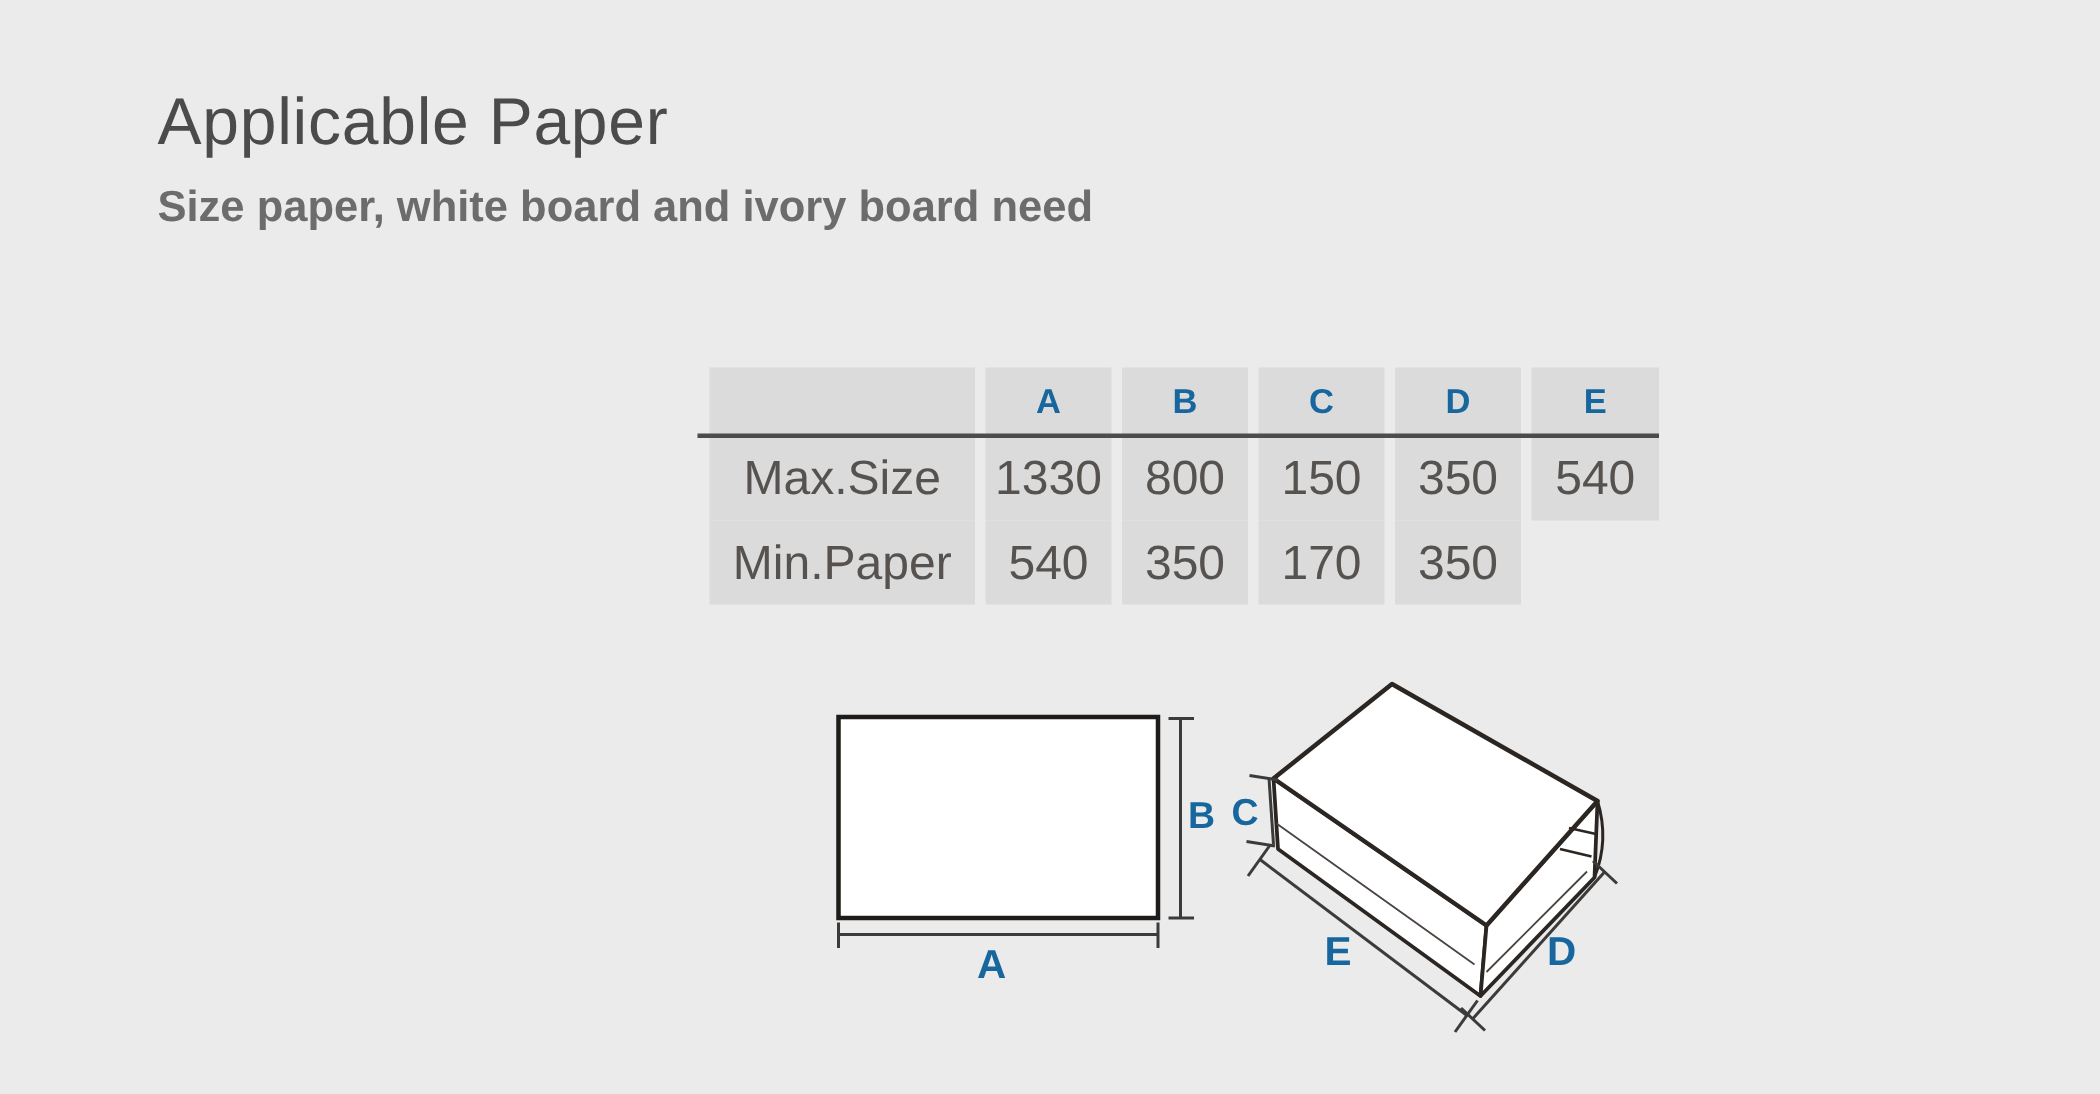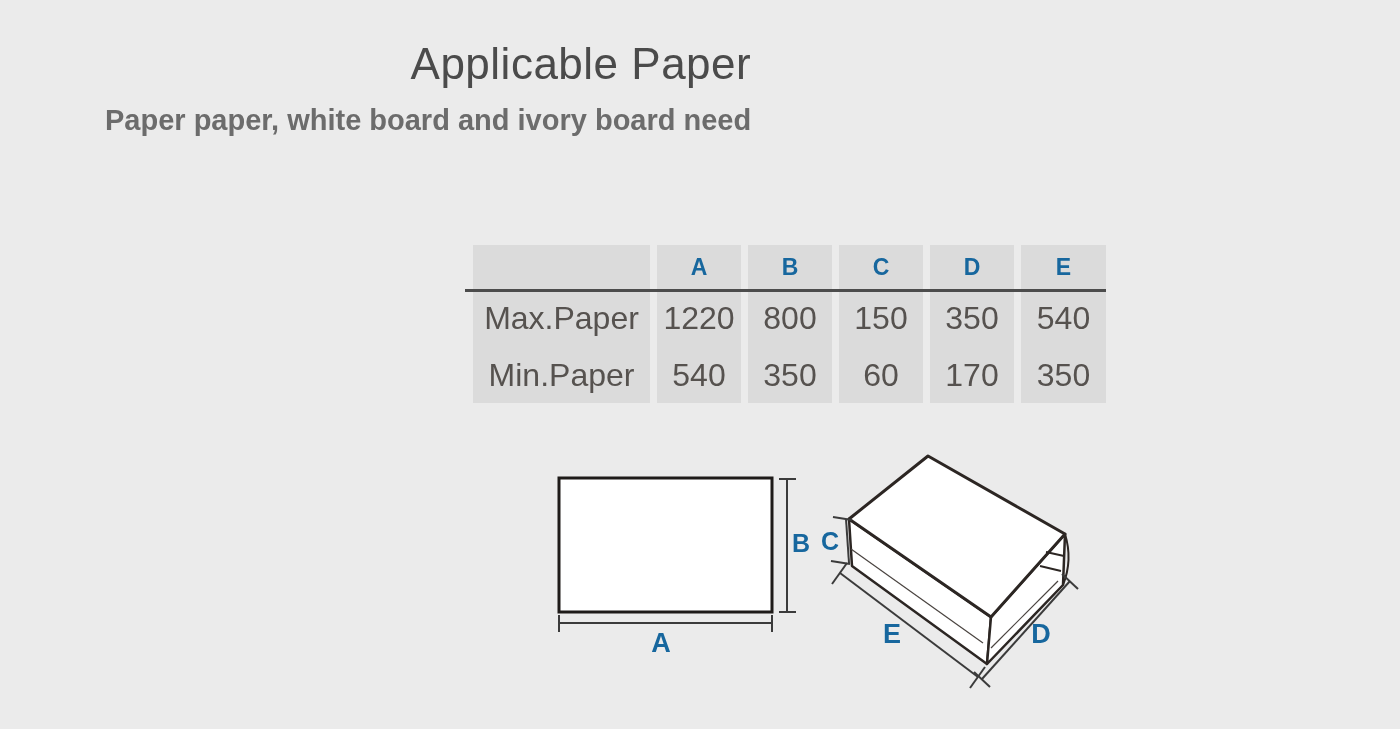--- a/index.html
+++ b/index.html
@@ -2,21 +2,21 @@
 <html><head>
 <meta charset="utf-8">
 <style>
   html,body{margin:0;padding:0;}
   body{
     width:1400px;height:729px;position:relative;overflow:hidden;
     background:#ebebeb;
     font-family:"Liberation Sans", sans-serif;
   }
   
-  .header{position:absolute;left:105px;top:40px;text-align:right;}
+  .header{position:absolute;left:105px;top:58px;}
   .page-title{
     font-size:44px;line-height:48px;color:#4b4b4b;font-weight:400;
     letter-spacing:0.5px;
   }
   .page-subtitle{
     margin-top:14px;font-size:29px;line-height:37px;color:#6c6c6c;font-weight:700;
   }
   
   .size-table{
     position:absolute;left:473px;top:245px;width:633px;height:158px;
@@ -40,45 +40,44 @@
   .dim-label{
     font-family:"Liberation Sans", sans-serif;font-weight:700;fill:#17679e;
   }
 </style>
 </head>
 <body>
 
 <div class="header">
   <div class="page-title">Applicable Paper</div>
   <div class="page-subtitle">
-    <div>Paper paper, white board and ivory board need</div>
+    <div>Size paper, white board and ivory board need</div>
   </div>
 </div>
 
 <div class="size-table">
   <div class="table-divider"></div>
 
   <div class="cell th"></div>
   <div class="cell th">A</div>
   <div class="cell th">B</div>
   <div class="cell th">C</div>
   <div class="cell th">D</div>
   <div class="cell th">E</div>
 
-  <div class="cell row-label">Max.Paper</div>
-  <div class="cell">1220</div>
+  <div class="cell row-label">Max.Size</div>
+  <div class="cell">1330</div>
   <div class="cell">800</div>
   <div class="cell">150</div>
   <div class="cell">350</div>
   <div class="cell">540</div>
 
   <div class="cell row-label">Min.Paper</div>
   <div class="cell">540</div>
   <div class="cell">350</div>
-  <div class="cell">60</div>
   <div class="cell">170</div>
   <div class="cell">350</div>
 </div>
 
 <svg class="diagram-svg" width="560" height="250" viewBox="540 440 560 250">
 
   <g>
     <rect x="559" y="478" width="213" height="134" fill="#ffffff" stroke="#1e1b19" stroke-width="3"></rect>
 
     <g stroke="#3b3b3b" stroke-width="2">

